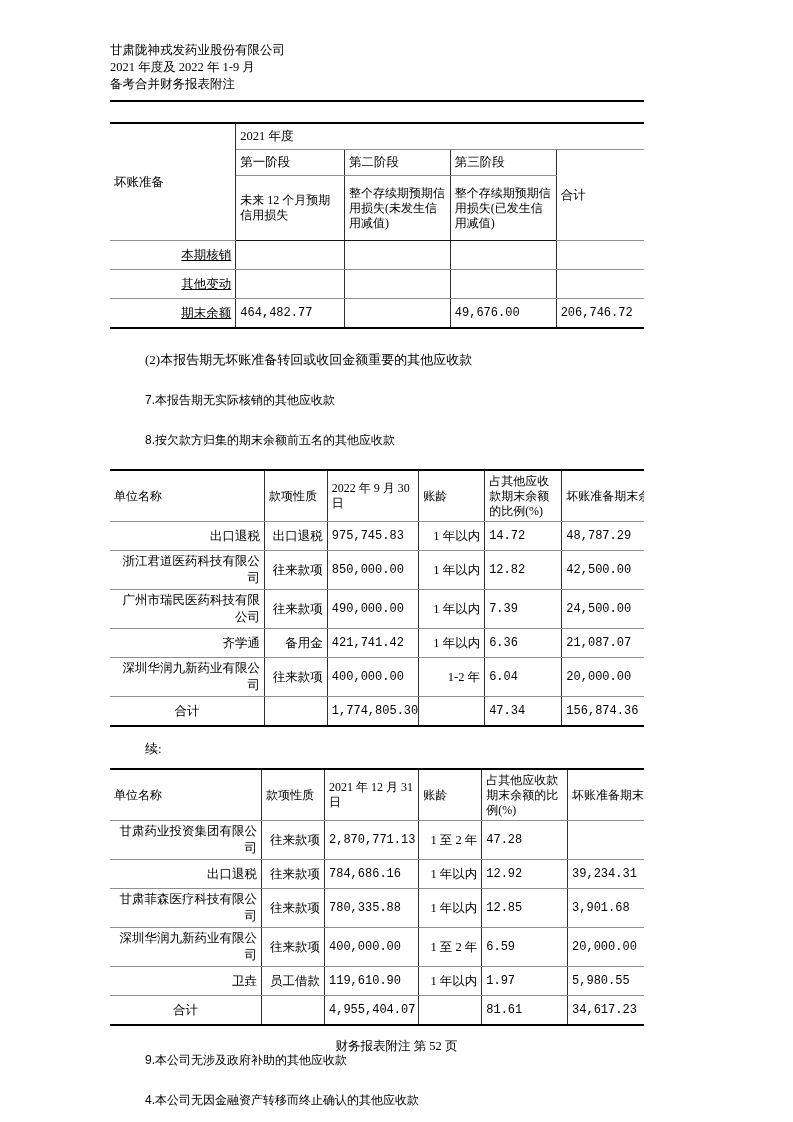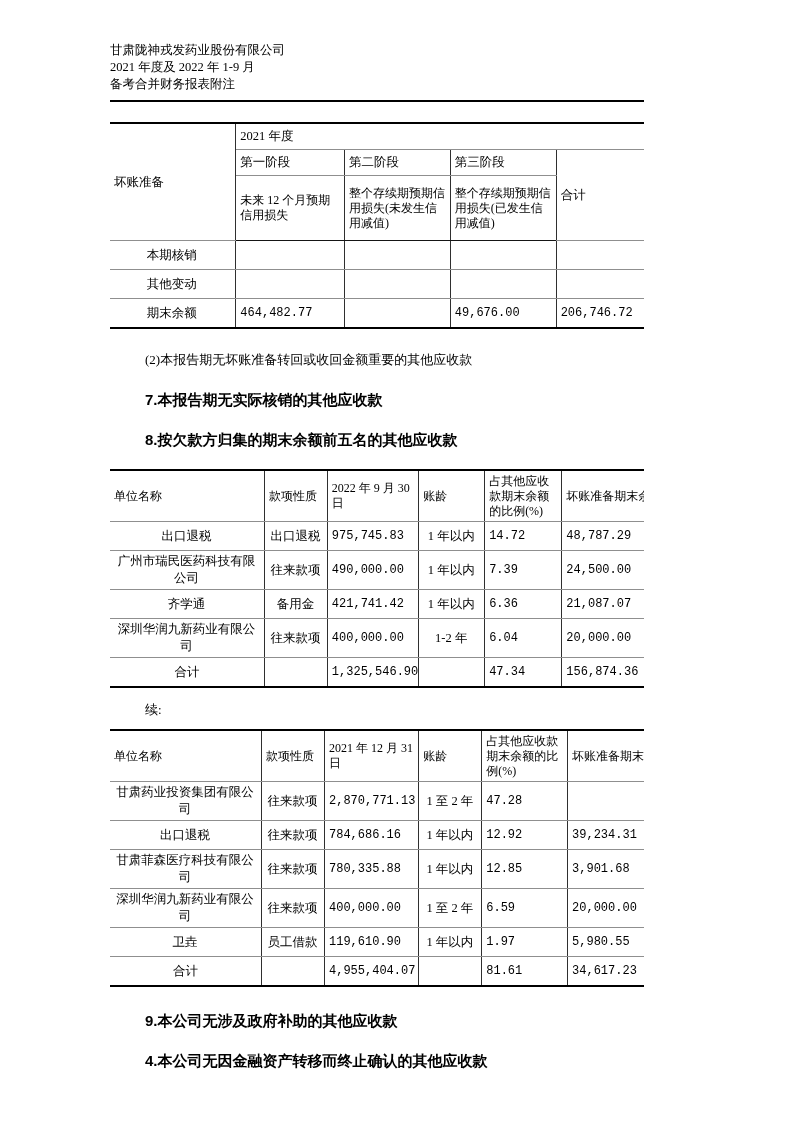--- a/index.html
+++ b/index.html
@@ -19,29 +19,29 @@
         border-top:2.5px solid #000;border-bottom:2.5px solid #000;
         border-left:hidden;border-right:hidden;}
   td{border-top:1px solid #8f8f8f;border-bottom:1px solid #8f8f8f;
      border-left:1px solid #2f2f2f;border-right:1px solid #2f2f2f;
      font-size:12.5px;padding:2px 4px;vertical-align:middle;overflow:hidden;}
   .hc{text-align:left;line-height:15px;}
   .t1{margin-top:20px;}
   .t1 .yr{height:21px;}
   .t1 .st{height:21px;}
   .t1 tr.desc td{font-size:12px;border-bottom:1px solid #151515;height:60px;}
-  .t1 td.lbl{text-align:center;height:24px;padding-left:2px;}
+  .t1 td.lbl{text-align:right;height:24px;padding-left:2px;text-decoration:underline;}
   .num{text-align:left;padding-right:8px;font-family:Liberation Mono, monospace;font-size:12px;}
   .para{font-size:13px;margin:22px 0 0 35px;}
   .hbold{font-family:"Liberation Sans","DejaVu Sans",sans-serif;
-         font-weight:bold;font-size:15px;line-height:18px;margin:22px 0 0 35px;}
+         font-weight:normal;font-size:12px;line-height:18px;margin:22px 0 0 35px;}
   .t2{margin-top:20px;}
   .t2 td.hcell,.t3 td.hcell{height:46px;font-size:12px;}
   .t2 td,.t3 td{height:24px;}
-  .cellL{text-align:center;padding-left:3px;}
+  .cellL{text-align:right;padding-left:3px;}
   .cellC{text-align:center;}
   .cont-label{font-size:13px;margin:13px 0 0 35px;}
   .t3{margin-top:10px;}
   .footer{position:absolute;left:0;top:1038px;width:793px;text-align:center;font-size:12.5px;}
 </style>
 </head>
 <body>
 
 <div class="page">
   <div class="content">
@@ -125,20 +125,28 @@
       </tr>
       <tr>
         <td class="cellL">出口退税</td>
         <td class="cellL">出口退税</td>
         <td class="num">975,745.83</td>
         <td class="cellL">1 年以内</td>
         <td class="num">14.72</td>
         <td class="num">48,787.29</td>
       </tr>
       <tr>
+        <td class="cellL">浙江君道医药科技有限公司</td>
+        <td class="cellL">往来款项</td>
+        <td class="num">850,000.00</td>
+        <td class="cellL">1 年以内</td>
+        <td class="num">12.82</td>
+        <td class="num">42,500.00</td>
+      </tr>
+      <tr>
         <td class="cellL">广州市瑞民医药科技有限公司</td>
         <td class="cellL">往来款项</td>
         <td class="num">490,000.00</td>
         <td class="cellL">1 年以内</td>
         <td class="num">7.39</td>
         <td class="num">24,500.00</td>
       </tr>
       <tr>
         <td class="cellL">齐学通</td>
         <td class="cellL">备用金</td>
@@ -151,21 +159,21 @@
         <td class="cellL">深圳华润九新药业有限公司</td>
         <td class="cellL">往来款项</td>
         <td class="num">400,000.00</td>
         <td class="cellL">1-2 年</td>
         <td class="num">6.04</td>
         <td class="num">20,000.00</td>
       </tr>
       <tr>
         <td class="cellC">合计</td>
         <td class="cellL"></td>
-        <td class="num">1,325,546.90</td>
+        <td class="num">1,774,805.30</td>
         <td class="cellL"></td>
         <td class="num">47.34</td>
         <td class="num">156,874.36</td>
       </tr>
     </tbody>
       </table>
 
     <div class="cont-label">续:</div>
 
     <table class="t3">
@@ -235,13 +243,14 @@
         <td class="num">34,617.23</td>
       </tr>
     </tbody>
       </table>
 
     <div class="hbold" style="margin-top:25px;">9.本公司无涉及政府补助的其他应收款</div>
     <div class="hbold">4.本公司无因金融资产转移而终止确认的其他应收款</div>
 
   </div>
 
+  <div class="footer">财务报表附注 第 52 页</div>
 </div>
 
 </body></html>

